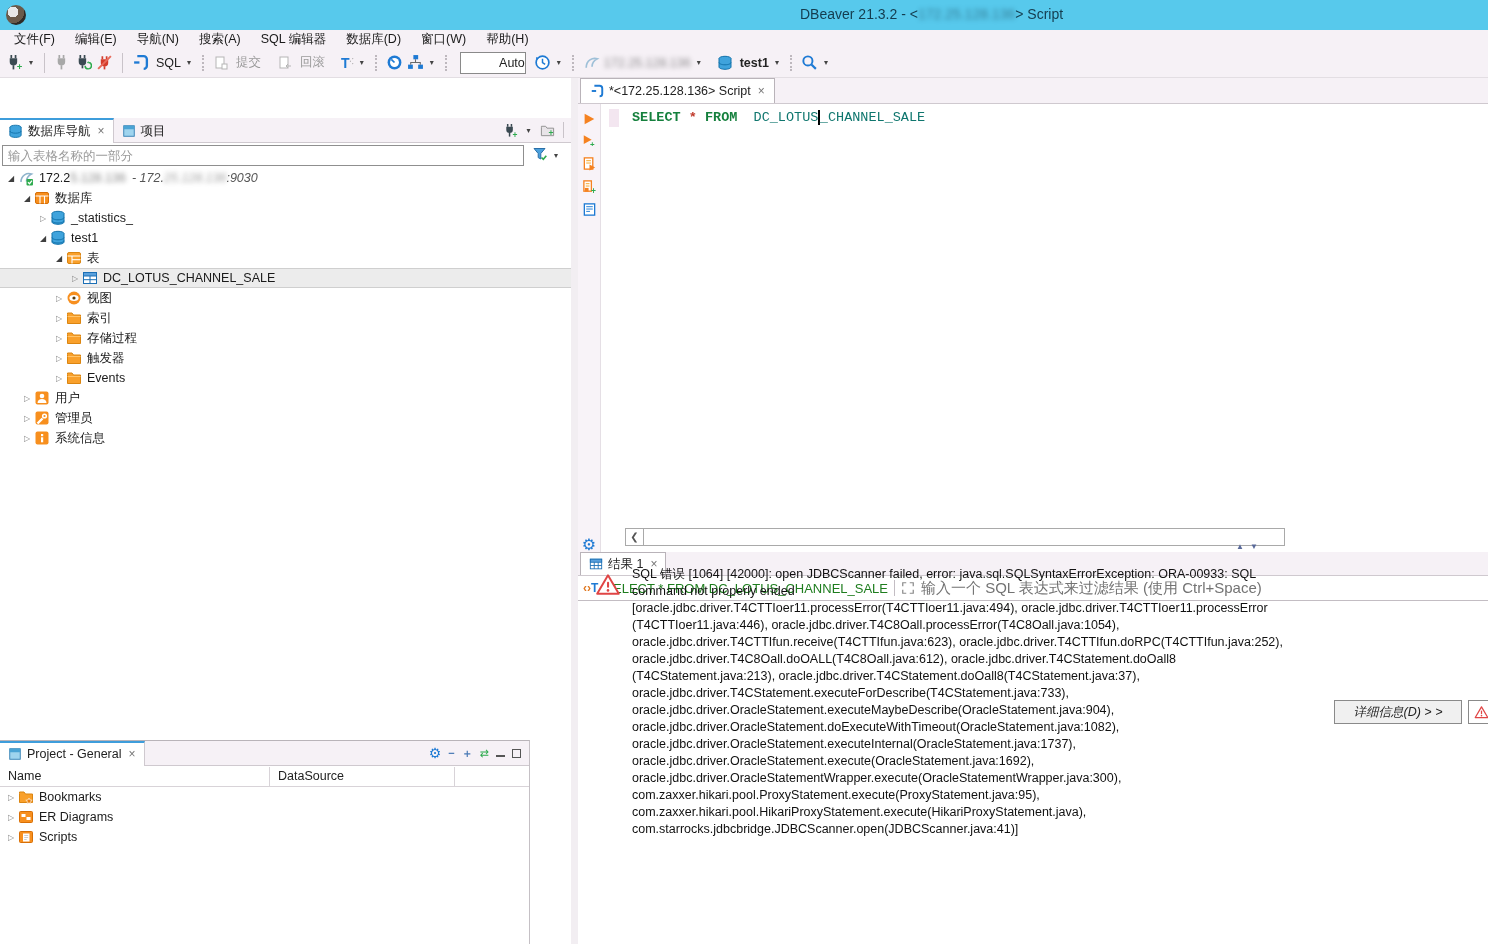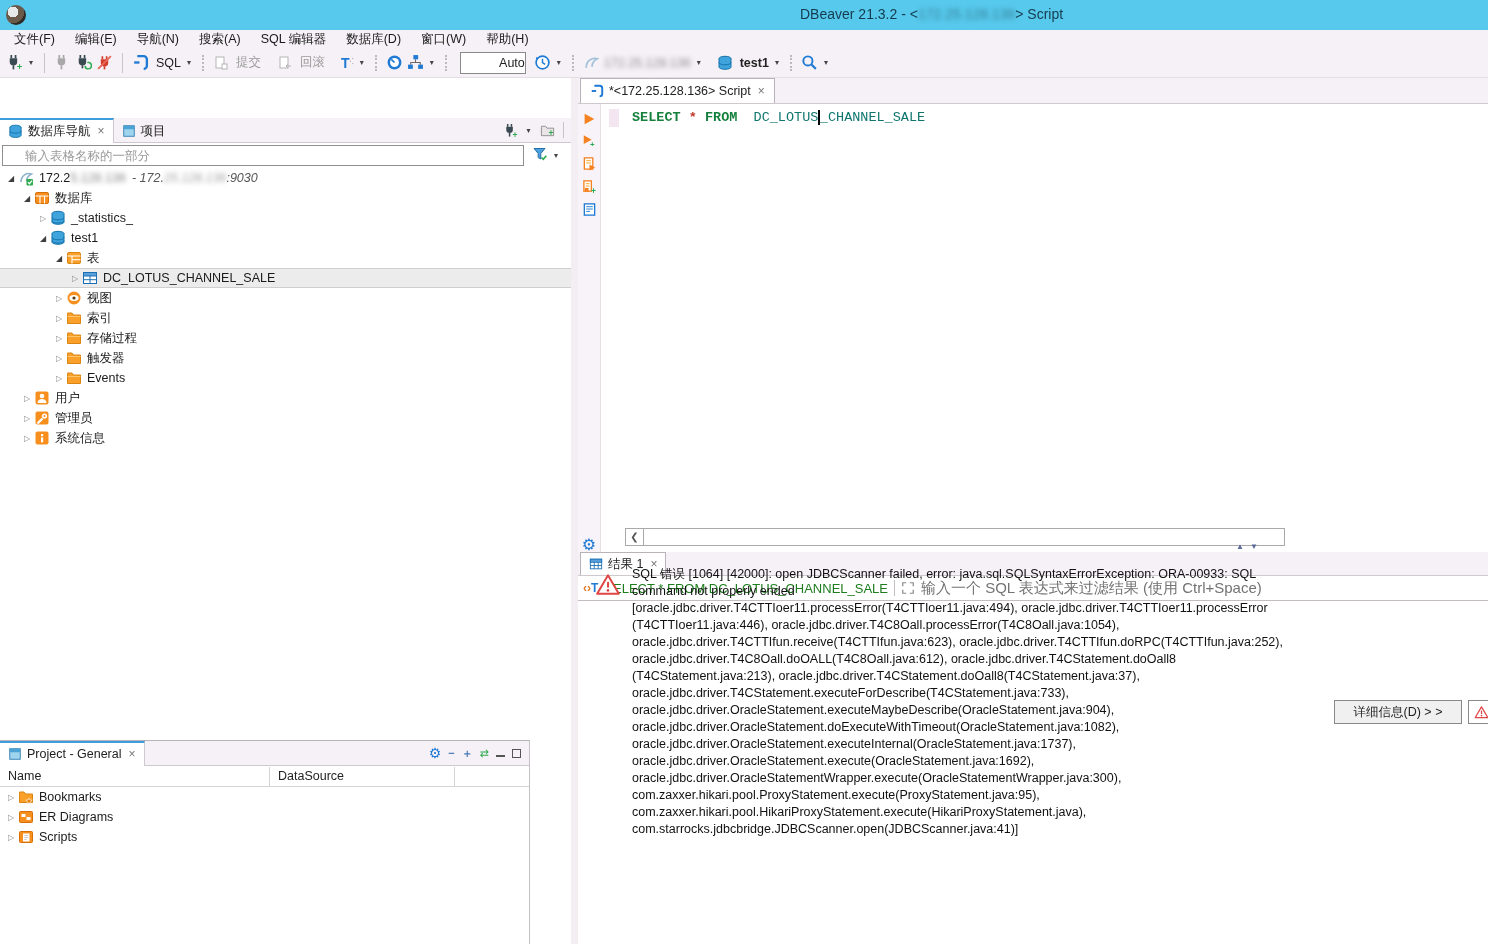--- a/index.html
+++ b/index.html
@@ -39,21 +39,21 @@
   .ptab { display:flex; align-items:center; gap:5px; height:25px; padding:0 8px; background:#fff; border-right:1px solid #cfc9cf; border-top:2px solid #3e9ddb; }
   .ptab.inactive { background:transparent; border-top:2px solid transparent; border-right:none; }
   .tab-close { color:#777; font-size:12px; margin-left:2px; cursor:pointer; }
   .panel-icons { margin-left:auto; display:flex; align-items:center; gap:7px; padding-right:8px; }
   .mini { font-size:11px; color:#4a7ab5; cursor:pointer; line-height:1; }
   .mini.green { color:#2eab4e; }
   .win-min { width:9px; height:8px; border-bottom:2px solid #555; cursor:pointer; }
   .win-max { width:9px; height:9px; border:1.5px solid #555; cursor:pointer; }
   .grip { color:#8a8a8a; font-size:10px; letter-spacing:-1px; }
 
-  #nav-filter { position:absolute; left:2px; top:27px; width:522px; height:21px; border:1px solid #8f8f8f; background:#fff; font-family:"Liberation Sans",sans-serif; font-size:12.5px; padding:0 22px; color:#444; }
+  #nav-filter { position:absolute; left:2px; top:27px; width:522px; height:21px; border:1px solid #8f8f8f; background:#fff; font-family:"Liberation Sans",sans-serif; font-size:12.5px; padding:0 5px; color:#444; }
   #nav-filter::placeholder { color:#9a9a9a; }
   #filter-funnel { position:absolute; left:532px; top:28px; }
   #filter-dd { position:absolute; left:552px; top:33px; }
 
   #tree { position:absolute; left:0; top:50px; width:100%; }
   .trow { display:flex; align-items:center; height:20px; width:100%; cursor:default; }
   .trow.selected { background:#ececec; border-top:1px solid #cfcfcf; border-bottom:1px solid #cfcfcf; }
   .tw { width:14px; text-align:center; font-size:8px; color:#8a8a8a; flex:none; }
   .tw.open { color:#3f3f3f; }
   .ticon { width:16px; height:16px; flex:none; margin-right:5px; }
@@ -89,21 +89,21 @@
   #filterbar { position:absolute; left:0; top:24px; width:100%; height:25px; background:#fff; border-bottom:1px solid #c3bdc3; display:flex; align-items:center; padding-left:5px; gap:6px; }
   #filter-sql { color:#1e7d1e; font-size:13px; white-space:nowrap; }
   .fb-sep { width:1px; height:16px; background:#c3bdc3; }
   #filter-ph { color:#737373; font-size:15px; white-space:nowrap; }
   .fb-tag { font-size:12px; white-space:nowrap; }
   .fb-tag .ang { color:#e07820; font-weight:bold; }
   .fb-tag .tee { color:#1e7ad4; font-weight:bold; }
 
   #err-icon { position:absolute; left:17px; top:20px; }
   #err-text { position:absolute; left:54px; top:14px; width:710px; line-height:17px; color:#111; white-space:pre-line; }
-  #details-btn { position:absolute; left:756px; top:148px; width:128px; height:24px; background:#f0f0f0; border:1px solid #8a8a8a; text-align:center; line-height:22px; color:#222; cursor:pointer; }
+  #details-btn { position:absolute; left:756px; top:148px; width:128px; height:24px; background:#f0f0f0; border:1px solid #8a8a8a; text-align:center; line-height:22px; color:#222; cursor:pointer;font-style:italic; }
   #err-mini-btn { position:absolute; left:890px; top:148px; width:26px; height:24px; background:#fff; border:1px solid #8a8a8a; display:flex; align-items:center; justify-content:center; cursor:pointer; }
 </style>
 </head>
 <body>
 
 <div id="titlebar" class="abs">
   <div id="app-logo" class="abs"></div>
   <div id="title-text" class="abs"><span>DBeaver 21.3.2 - &lt;</span><span class="redact">172.25.128.136</span><span>&gt; Script</span></div>
 </div>
 

